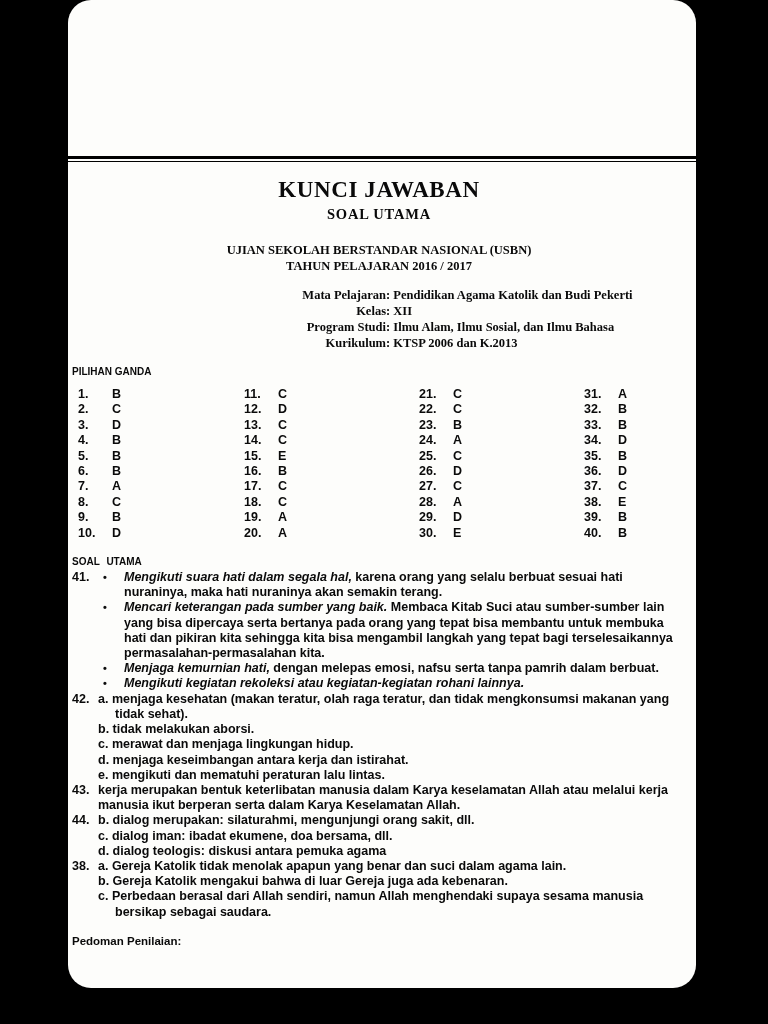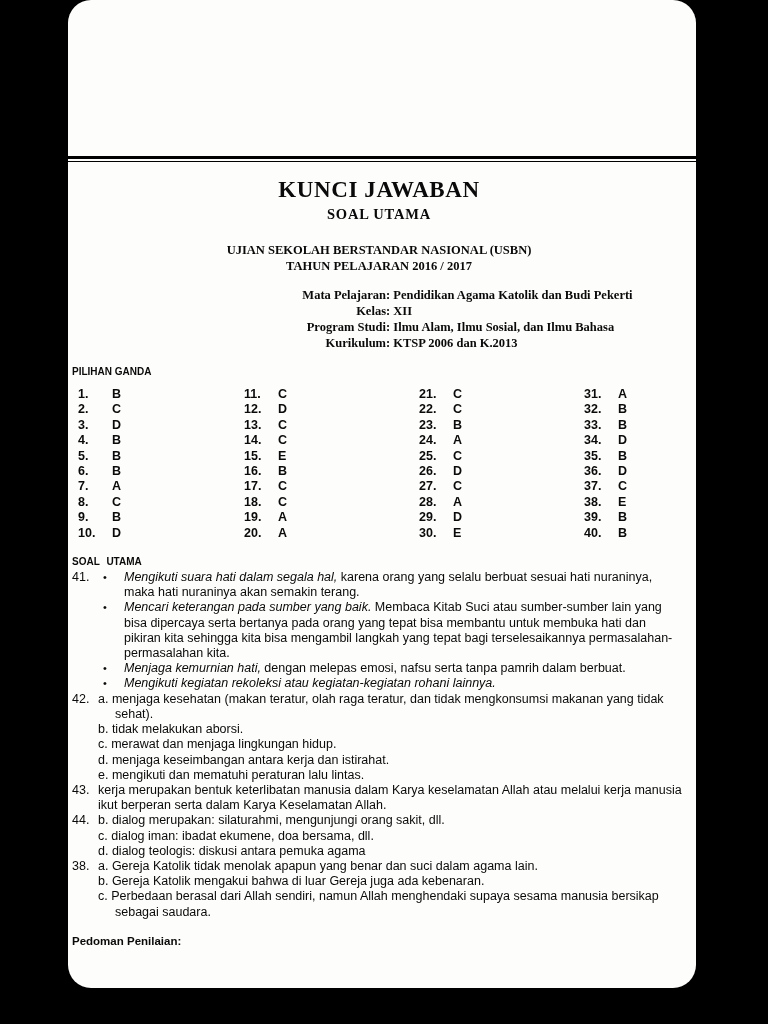--- a/index.html
+++ b/index.html
@@ -44,21 +44,21 @@
   .wide{word-spacing:4px;}
 
   #answer-grid{margin:10px 0 0 6px;font-size:12.5px;font-weight:bold;line-height:15.4px;}
   .ans-row{display:flex;}
   .ans-cell{white-space:nowrap;}
   .ans-cell:nth-child(1){width:166px;}
   .ans-cell:nth-child(2){width:175px;}
   .ans-cell:nth-child(3){width:165px;}
   .ans-num{display:inline-block;width:34px;}
 
-  #uraian-list{font-size:12.5px;font-weight:normal;line-height:15.2px;margin-top:3px;}
+  #uraian-list{font-size:12.5px;font-weight:bold;line-height:15.2px;margin-top:3px;}
   .u-item{display:flex;}
   .u-num{width:26px;flex:none;}
   .u-body{flex:1;}
   .u-bullet{display:flex;}
   .u-dot{width:21px;flex:none;padding-left:5px;font-size:11px;}
   .u-btext{flex:1;}
   .bi{font-style:italic;}
   .hang{padding-left:17px;text-indent:-17px;}
 
   .pedoman{margin-top:15px;}

